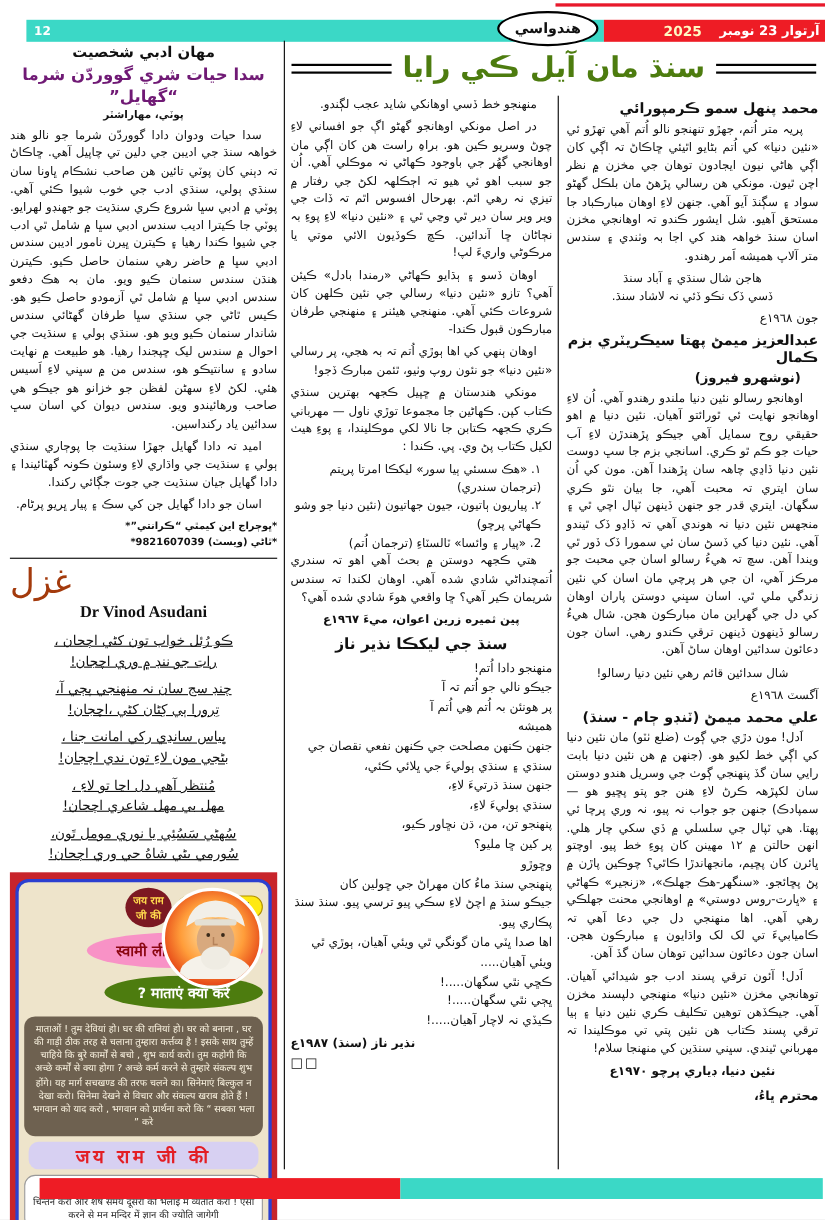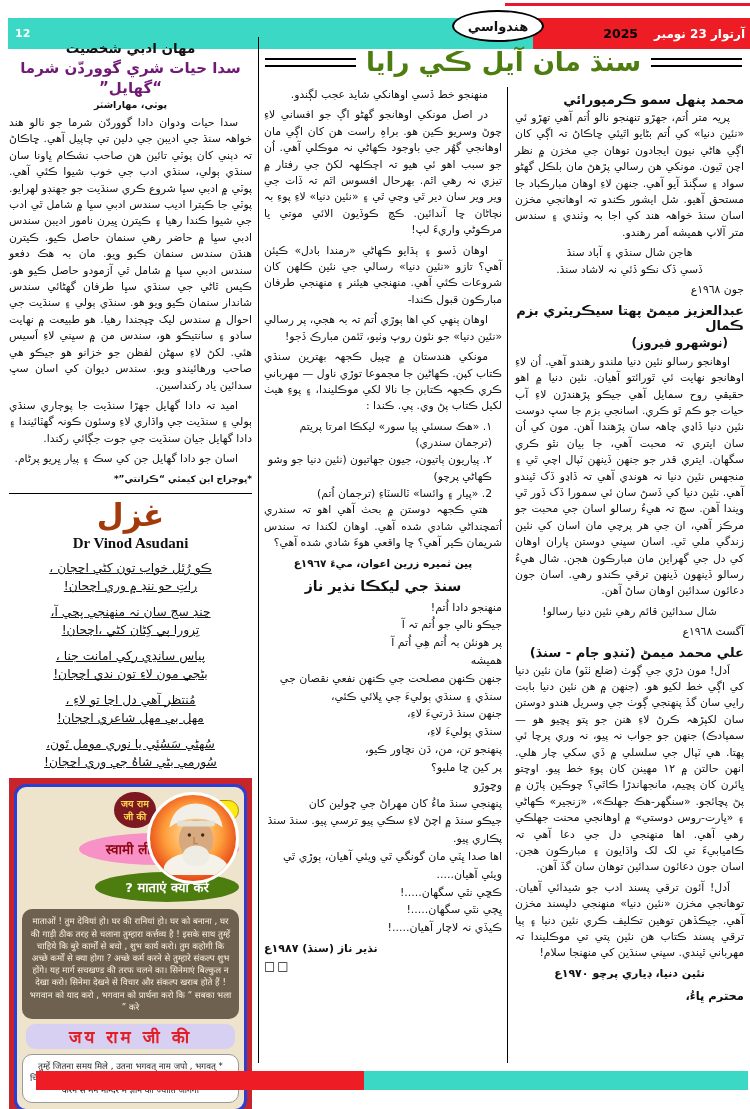--- a/index.html
+++ b/index.html
@@ -1,25 +1,25 @@
 <!DOCTYPE html>
 <html lang="sd"><head>
 <meta charset="utf-8">
 <style>
   html,body{margin:0;padding:0;background:#9a9a9a;}
   .page{position:relative;width:750px;height:1109px;margin:0 auto;background:#fff;overflow:hidden;
         font-family:"DejaVu Sans","Liberation Sans",sans-serif;color:#111;}
   
   .topline{position:absolute;top:3px;left:505px;width:245px;height:3px;background:#e8192c;}
-  .masthead{position:absolute;top:18px;left:8px;right:0;height:31px;display:flex;}
+  .masthead{position:absolute;top:18px;left:24px;right:0;height:20px;display:flex;}
   .mast-cyan{background:#3bd8c6;flex:0 0 525px;display:flex;align-items:center;}
   .pgnum{color:#fff;font-weight:bold;font-size:11px;padding-left:7px;}
   .mast-red{background:#ee1c25;flex:1;display:flex;align-items:center;direction:rtl;gap:16px;padding-right:5px;}
   .mast-date{color:#fff;font-weight:bold;font-size:12px;white-space:nowrap;}
-  .mast-year{color:#000000;font-weight:bold;font-size:12.5px;}
+  .mast-year{color:#fef9c3;font-weight:bold;font-size:12.5px;}
   .logo-oval{position:absolute;top:10px;left:452px;width:88px;height:28px;background:#fff;border:2px solid #000;
              border-radius:50%;display:flex;align-items:center;justify-content:center;
              font-weight:bold;font-size:13px;z-index:3;}
   
   .content{position:absolute;top:37px;left:8px;right:5px;bottom:46px;display:flex;}
   .col-left{width:243px;padding:2px 3px 0 1px;}
   .vsep{width:1px;background:#000;margin:0 3px;}
   .right-wrap{flex:1;display:flex;flex-direction:column;}
   .headline-row{height:50px;display:flex;align-items:center;gap:10px;direction:rtl;padding:0 3px;}
   .h-rule{flex:1;height:5px;border-top:2px solid #000;border-bottom:2px solid #000;}
@@ -28,21 +28,21 @@
   .col-mid{width:238px;padding:0 2px;}
   .col-right{flex:1;padding:0 1px 0 4px;}
   
   .rtl{direction:rtl;}
   .kicker{text-align:center;font-weight:bold;font-size:13.5px;margin:1px 0 0;}
   .l-title{text-align:center;font-weight:bold;font-size:15px;color:#701a75;margin:3px 0 1px;line-height:1.3;}
   .l-byline{text-align:center;font-weight:bold;font-size:9.5px;margin:0 0 5px;}
   .para{font-size:10.8px;line-height:1.52;text-align:justify;text-indent:14px;margin:0 0 4px;}
   .attr-line{text-align:right;font-weight:bold;font-size:9px;line-height:1.6;}
   .hr-line{border:none;border-top:1.5px solid #000;margin:7px 0 4px;}
-  .ghazal-title{text-align:center;color:#a33a0c;font-size:31px;font-weight:bold;margin:0;line-height:1.1;}
+  .ghazal-title{text-align:left;color:#a33a0c;font-size:31px;font-weight:normal;margin:0;line-height:1.1;}
   .poet{text-align:center;font-weight:bold;font-size:15px;margin:3px 0 6px;font-family:"Liberation Serif","DejaVu Serif",serif;}
   .couplet{text-align:center;font-size:12.3px;line-height:1.5;margin:7px 0;white-space:pre-line;text-decoration:underline;}
   .m-sig{text-align:center;font-weight:bold;font-size:10.5px;margin:5px 0 9px;}
   .sec-title{text-align:center;font-weight:bold;font-size:14px;margin:8px 0 5px;}
   .poem-line{font-size:11px;line-height:1.62;text-align:right;}
   .sig-left{text-align:left;font-weight:bold;font-size:11px;margin-top:5px;}
   .endmark{font-size:12px;text-align:left;letter-spacing:2px;margin-top:4px;}
   .book-line{font-size:10.8px;line-height:1.55;text-align:right;padding-right:10px;}
   .r-author{font-weight:bold;font-size:13px;margin:5px 0 3px;}
   .r-author-sub{font-weight:bold;font-size:12px;margin:0 16px 4px 0;}
@@ -100,20 +100,21 @@
       <div class="kicker">مهان ادبي شخصيت</div>
       <div class="l-title">سدا حيات شري گووردّن شرما “گهايل”</div>
       <div class="l-byline">پوٽي، مهاراشٽر</div>
       <div>
           <div class="para">سدا حيات ودوان دادا گووردّن شرما جو نالو هند خواهہ سنڌ جي اديبن جي دلين تي چاپيل آهي. ڇاڪاڻ تہ دٻني کان پوٽي تائين هن صاحب نشڪام ڀاونا سان سنڌي ٻولي، سنڌي ادب جي خوب شيوا ڪئي آهي. پوٽي ۾ ادبي سڀا شروع ڪري سنڌيت جو جهنڊو لهرايو. پوٽي جا ڪيترا اديب سندس ادبي سڀا ۾ شامل ٿي ادب جي شيوا ڪندا رهيا ۽ ڪيترن ڀيرن نامور اديبن سندس ادبي سڀا ۾ حاضر رهي سنمان حاصل ڪيو. ڪيترن هنڌن سندس سنمان ڪيو ويو. مان بہ هڪ دفعو سندس ادبي سڀا ۾ شامل ٿي آزمودو حاصل ڪيو هو. ڪيس ٿاڻي جي سنڌي سڀا طرفان گهڻائي سندس شاندار سنمان ڪيو ويو هو. سنڌي ٻولي ۽ سنڌيت جي احوال ۾ سندس ليک ڇپجندا رهيا. هو طبيعت ۾ نهايت سادو ۽ سانتيڪو هو، سندس من ۾ سڀني لاءِ اَسيس هئي. لکڻ لاءِ سهڻن لفظن جو خزانو هو جيڪو هي صاحب ورهائيندو ويو. سندس ديوان کي اسان سڀ سدائين ياد رکنداسين.</div>
           <div class="para">اميد تہ دادا گهايل جهڙا سنڌيت جا پوڄاري سنڌي ٻولي ۽ سنڌيت جي واڌاري لاءِ وسئون ڪونہ گهٽائيندا ۽ دادا گهايل جيان سنڌيت جي جوت جڳائي رکندا.</div>
           <div class="para">اسان جو دادا گهايل جن کي سڪ ۽ پيار ڀريو پرڻام.</div>
         </div>
       <div>
           <div class="attr-line">*ڀوڄراج اين کيمٿي “ڪرانتي”*</div>
+          <div class="attr-line">*ٿاڻي (ويسٽ) 9821607039*</div>
         </div>
 
       <hr class="hr-line">
 
       <div>
         <div class="ghazal-title">غزل</div>
         <div class="poet">Dr Vinod Asudani</div>
         <div>
             <div class="couplet">ڪو رُئل خواب تون کڻي اچجان ،
 راتِ جو ننڊ ۾ وري اچجان!</div>

